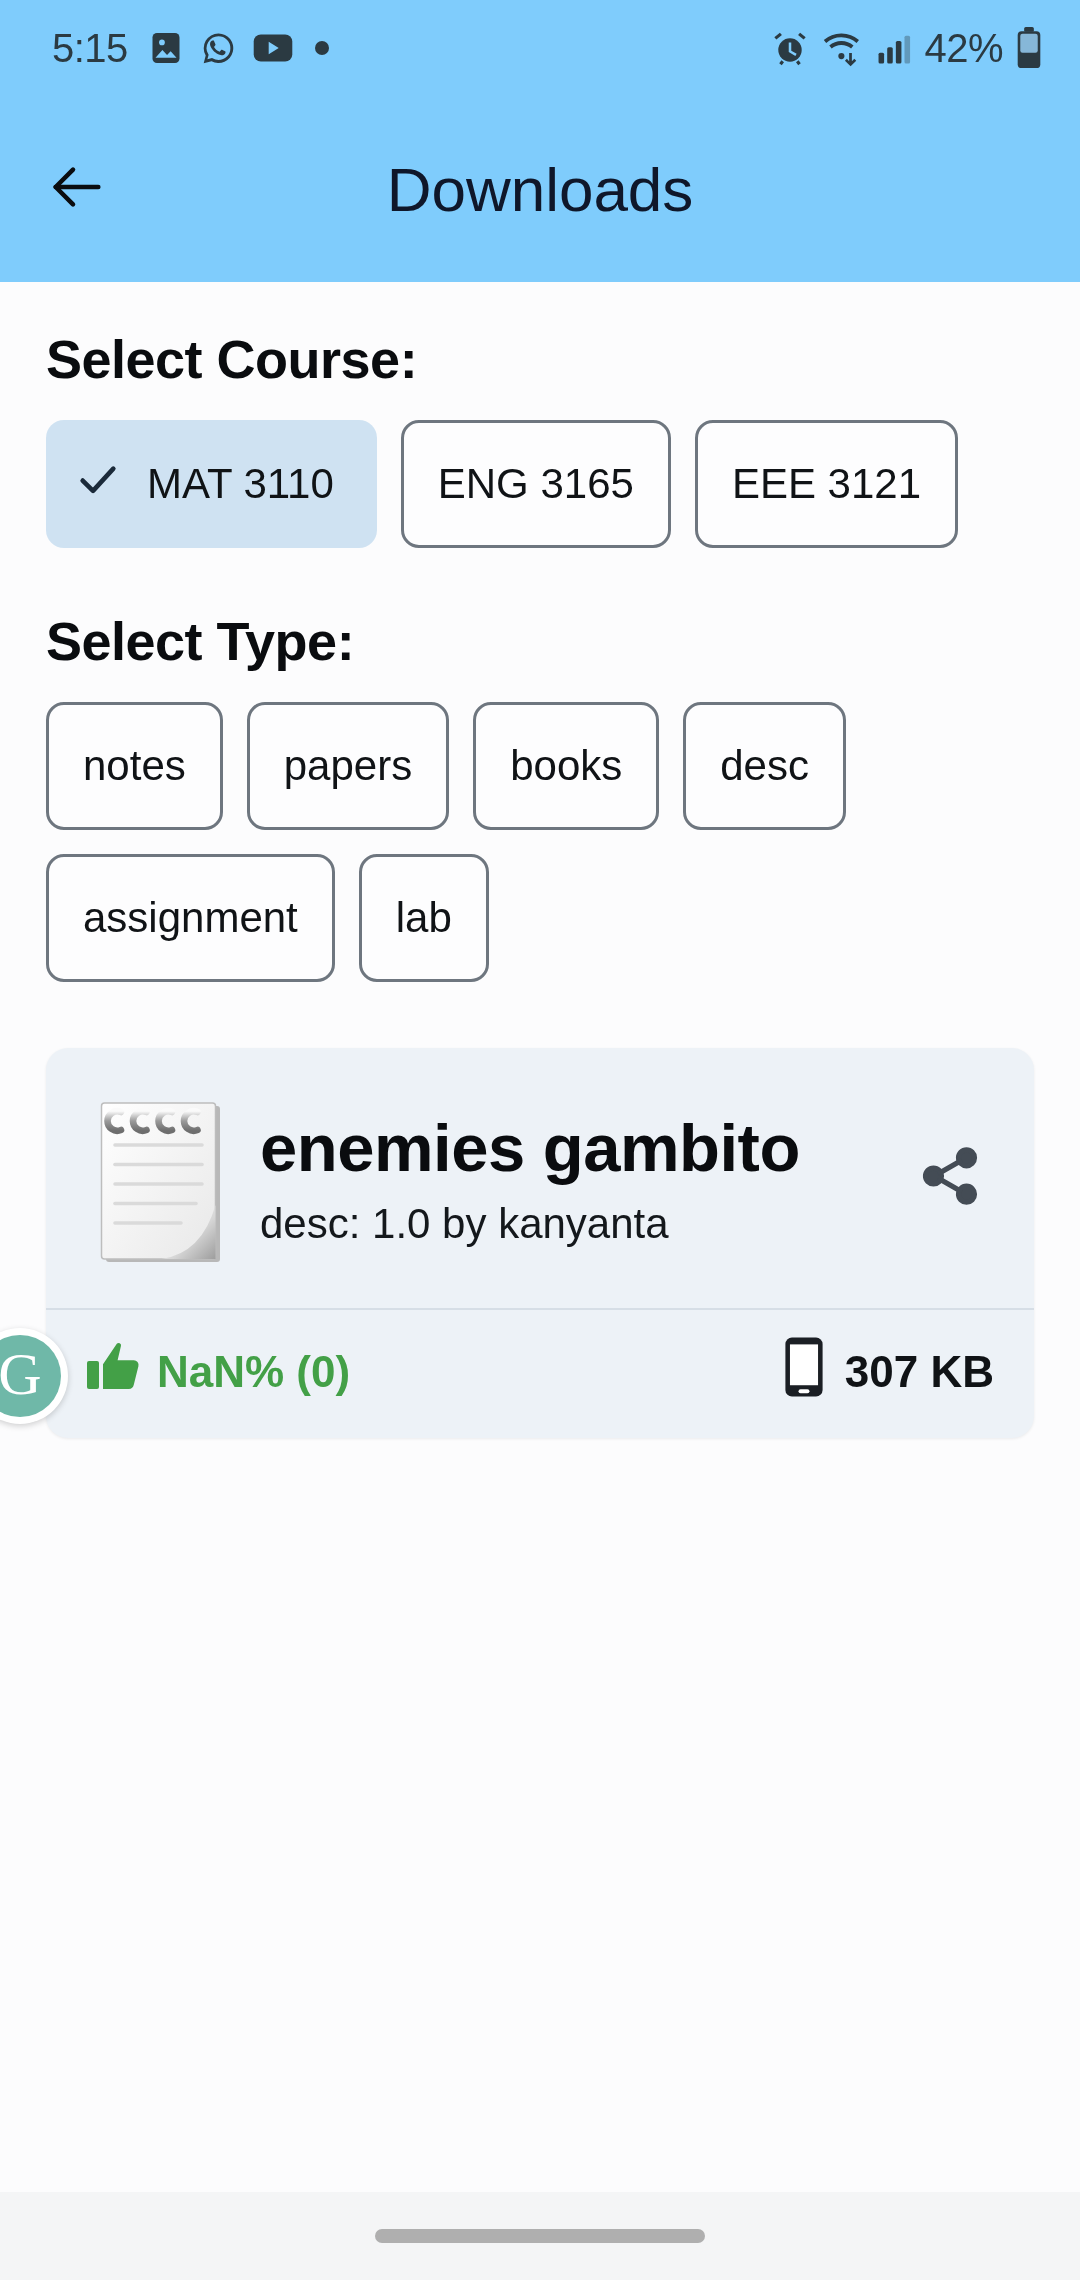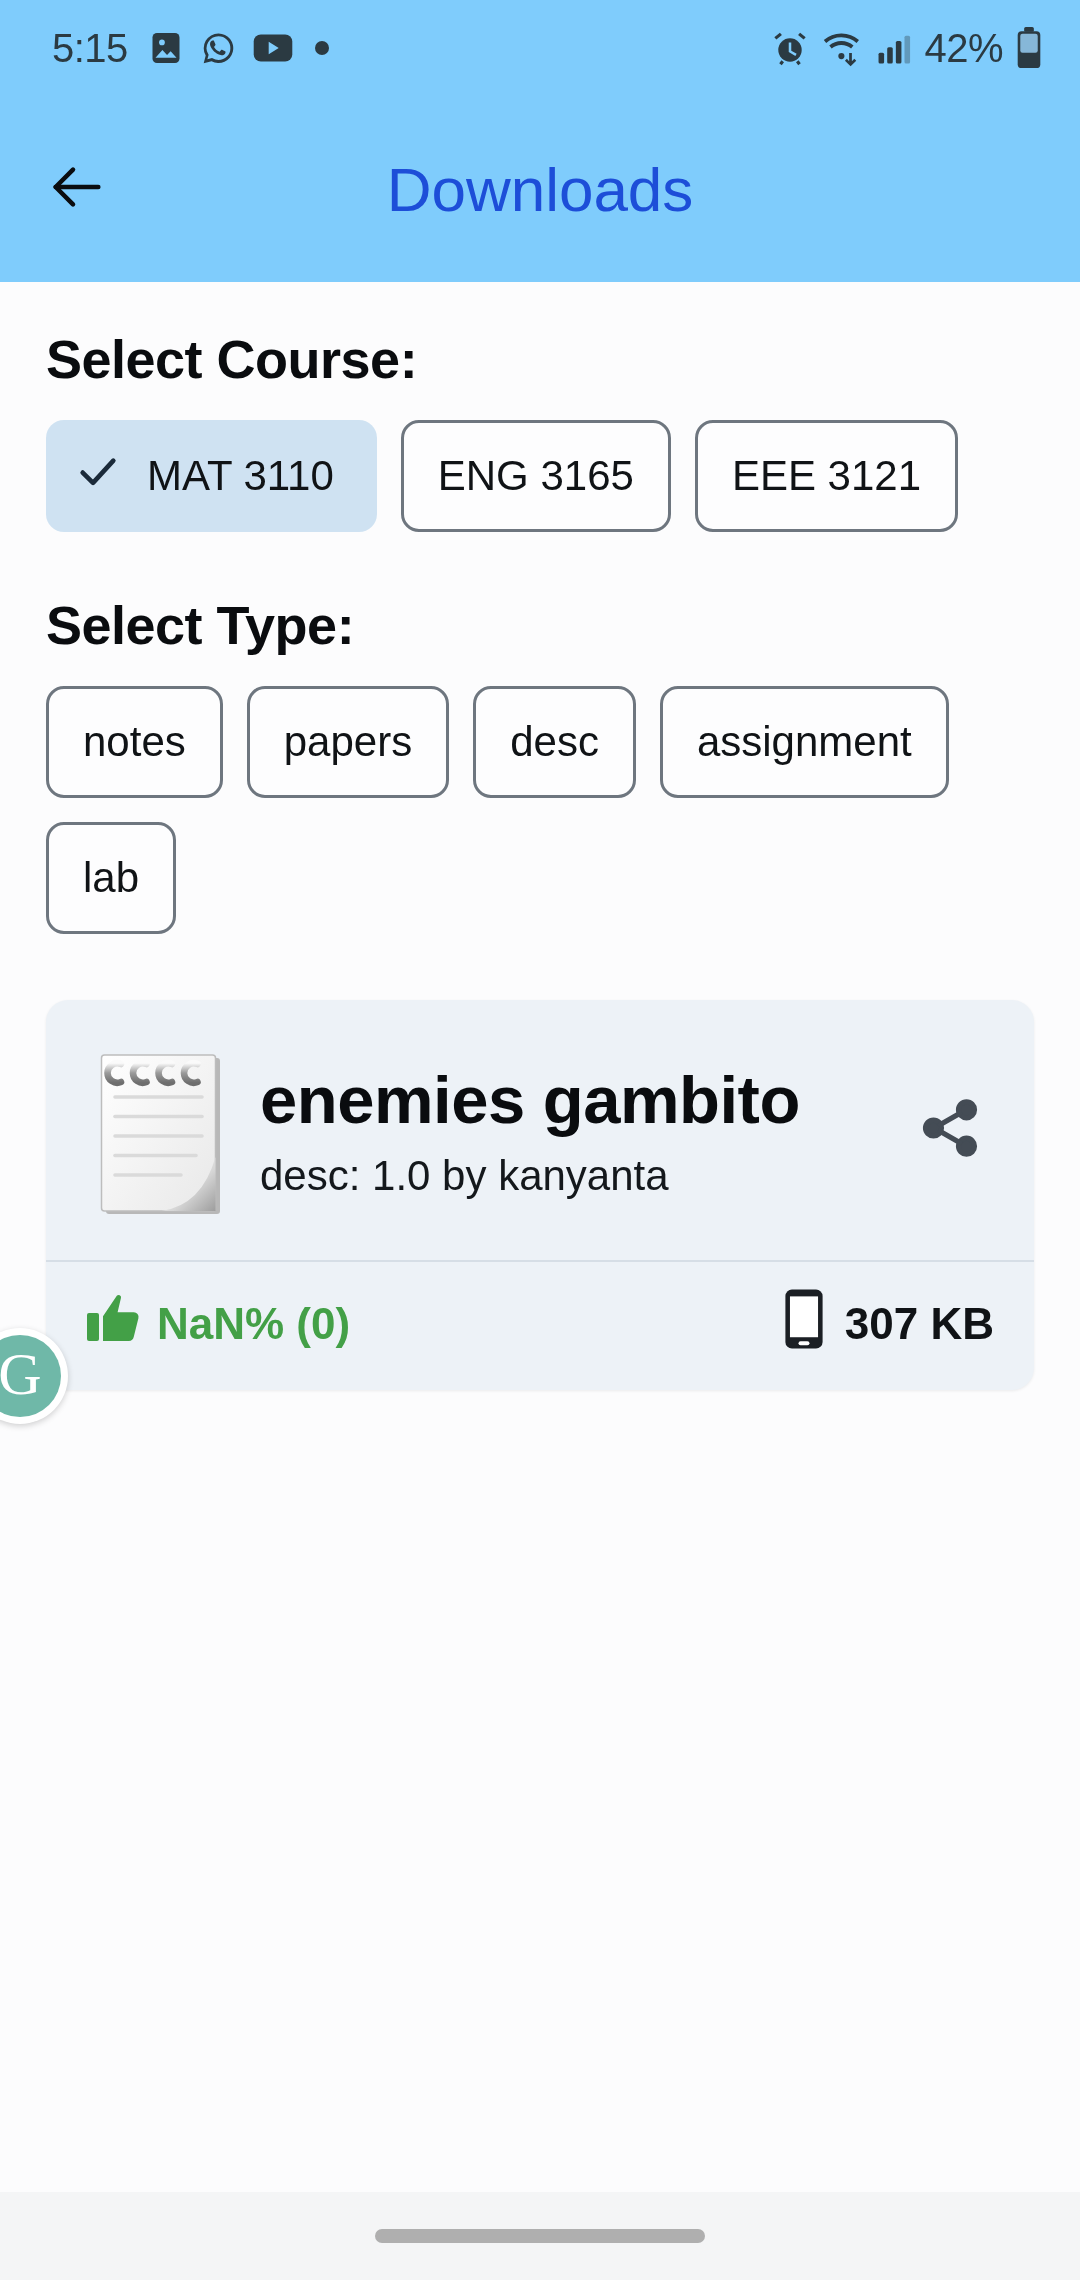--- a/index.html
+++ b/index.html
@@ -66,21 +66,21 @@
     align-items: center;
     justify-content: center;
     margin-left: 22px;
     cursor: pointer;
   }
   .app-title {
     position: absolute;
     left: 0; right: 0;
     text-align: center;
     font-size: 62px;
-    color: #1d4ed8;
+    color: #0f172a;
     letter-spacing: 0px;
     pointer-events: none;
   }
 
   
   .content {
     padding: 0 46px;
     background: #FCFCFD;
     position: relative;
     height: calc(2280px - 96px - 186px);
@@ -99,21 +99,21 @@
   .chip-row {
     display: flex;
     flex-wrap: wrap;
     gap: 24px;
   }
 
   .chip {
     border: 3px solid #6E767F;
     border-radius: 18px;
     background: #FDFDFE;
-    height: 112px;
+    height: 128px;
     display: flex;
     align-items: center;
     justify-content: center;
     padding: 8px 34px;
     font-size: 42px;
     color: #101316;
     cursor: pointer;
     white-space: nowrap;
   }
   .chip.selected {
@@ -360,20 +360,23 @@
   </div>
 
   <div class="section-title second">Select Type:</div>
 
   <div class="chip-row">
     <div class="chip">
       <span>notes</span>
     </div>
     <div class="chip">
       <span>papers</span>
+    </div>
+    <div class="chip">
+      <span>books</span>
     </div>
     <div class="chip">
       <span>desc</span>
     </div>
     <div class="chip">
       <span>assignment</span>
     </div>
     <div class="chip">
       <span>lab</span>
     </div>

